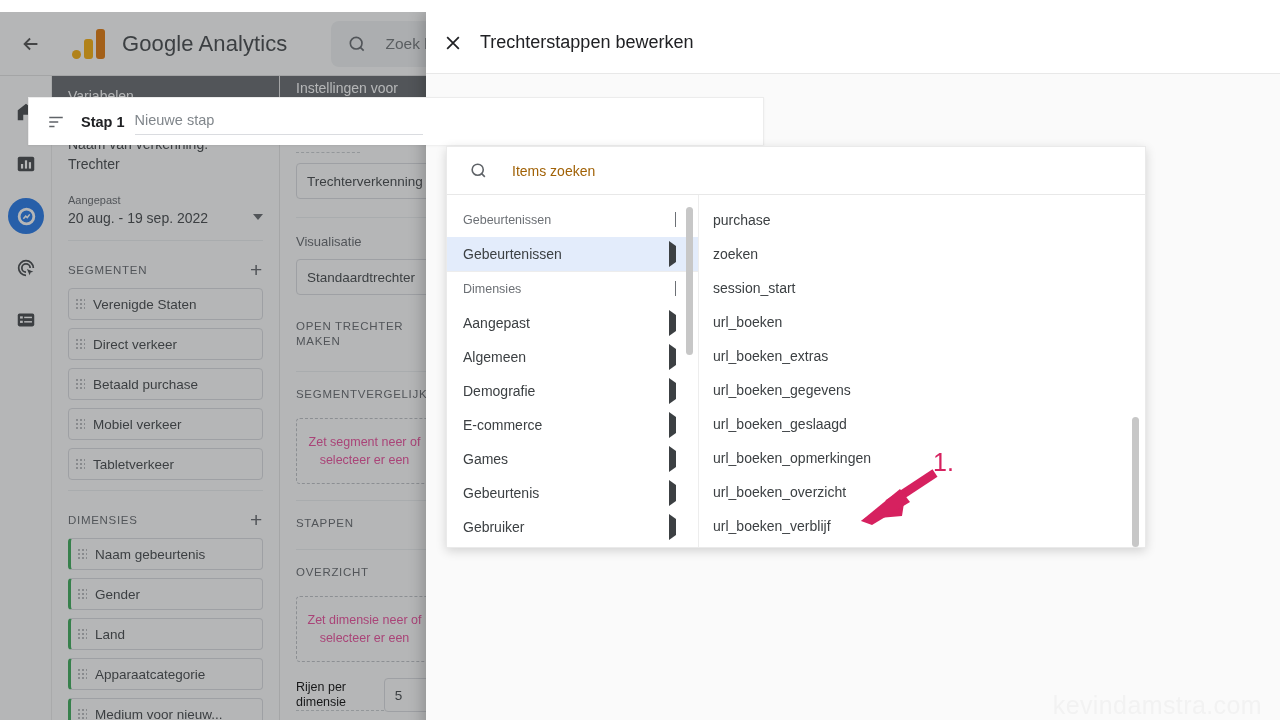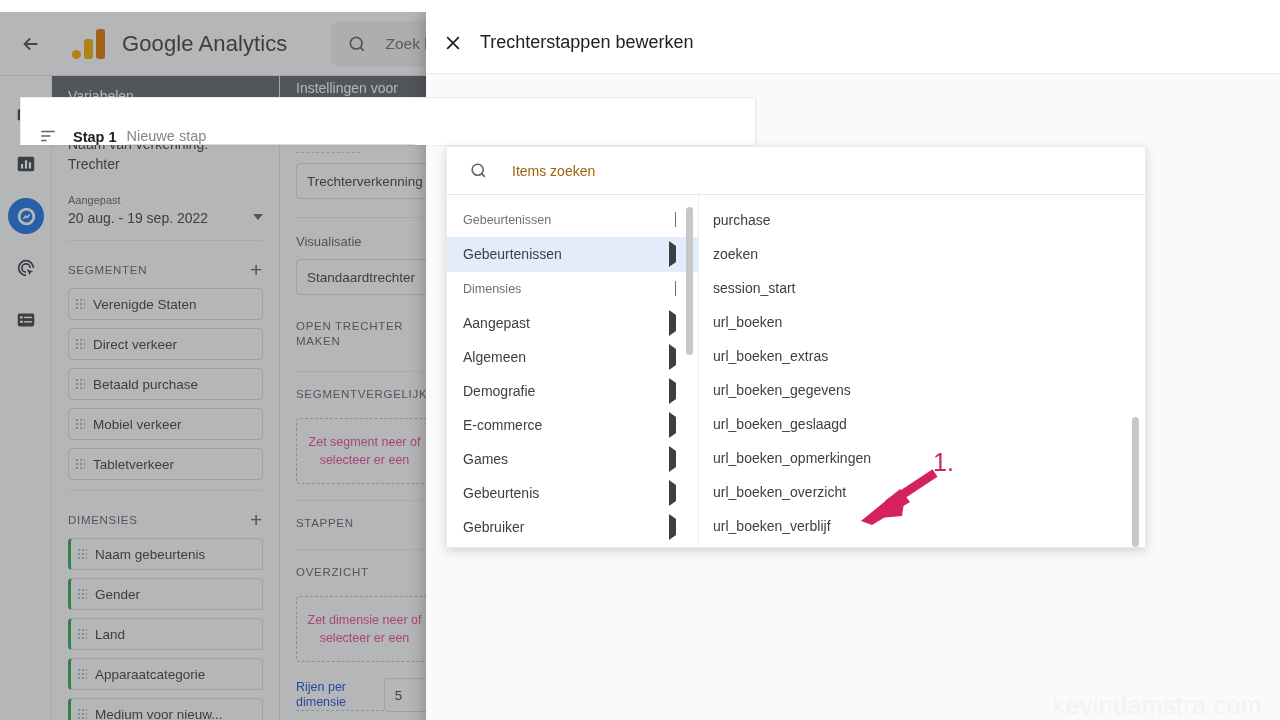--- a/index.html
+++ b/index.html
@@ -108,21 +108,21 @@
     height: 36px; border: 1px solid #dadce0; border-radius: 4px; margin-top: 10px;
     display: flex; align-items: center; padding: 0 10px; font-size: 13.5px; color: #3c4043;
     white-space: nowrap; overflow: hidden;
   }
   .s-plain { font-size: 13px; color: #5f6368; padding: 16px 0 0; }
   .dropzone {
     margin-top: 10px; border: 1px dashed #bdc1c6; border-radius: 4px;
     padding: 14px 8px; text-align: center; font-size: 12.5px; color: #ec4899; line-height: 18px;
   }
   .rowsper { display: flex; align-items: center; padding: 16px 0 10px; }
-  .rowsper .t { font-size: 12.5px; color: #1d4ed8; line-height: 15px; border-bottom: 1px dashed #c9cdd1; }
+  .rowsper .t { font-size: 12.5px; color: #000000; line-height: 15px; border-bottom: 1px dashed #c9cdd1; }
   .rowsper .box {
     margin-left: auto; width: 56px; height: 34px; border: 1px solid #dadce0; border-radius: 4px;
     display: flex; align-items: center; padding-left: 10px; font-size: 13.5px; color: #3c4043;
   }
 
   .app-canvas { position: absolute; left: 450px; top: 64px; right: 0; bottom: 0; background: #fff; }
   .canvas-card {
     position: absolute; background: #fff; border-bottom: 1px solid #ededed;
   }
 
@@ -142,31 +142,31 @@
     border-bottom: 1px solid #e8e8e8; position: relative;
   }
   .modal-close {
     width: 54px; height: 62px; display: flex; align-items: center; justify-content: center;
     color: #202124;
   }
   .modal-close svg { width: 20px; height: 20px; }
   .modal-title { font-size: 18px; color: #202124; font-weight: 500; }
 
   .step-card {
-    position: absolute; left: 20px; top: 85px; width: 736px; height: 48px;
+    position: absolute; left: 28px; top: 85px; width: 736px; height: 48px;
     background: #fff; border: 1px solid #ececec; border-bottom: none;
     box-shadow: 0 1px 2px rgba(0,0,0,0.06);
-    display: flex; align-items: flex-end; padding-left: 18px;
+    display: flex; align-items: center; padding-left: 18px;
   }
   .step-icon { width: 22px; color: #5f6368; display:flex; align-items:center; }
   .step-icon svg { width: 18px; height: 18px; }
   .step-num { font-size: 14.5px; font-weight: 700; color: #202124; margin-left: 12px; }
   .step-input {
     margin-left: 10px; width: 288px; font-size: 14.5px; color: #80868b;
-    border-bottom: 1px solid #dadce0; padding-top: 4px;
+    border-bottom: 1px solid #dadce0; padding-bottom: 6px; padding-top: 4px;
   }
 
   
   .picker {
     position: absolute; left: 446px; top: 134px; width: 700px; height: 402px;
     background: #fff; border: 1px solid #eaeaea;
     box-shadow: 0 3px 10px rgba(0,0,0,0.16);
     display: flex; flex-direction: column; overflow: hidden;
   }
   .picker-search {

